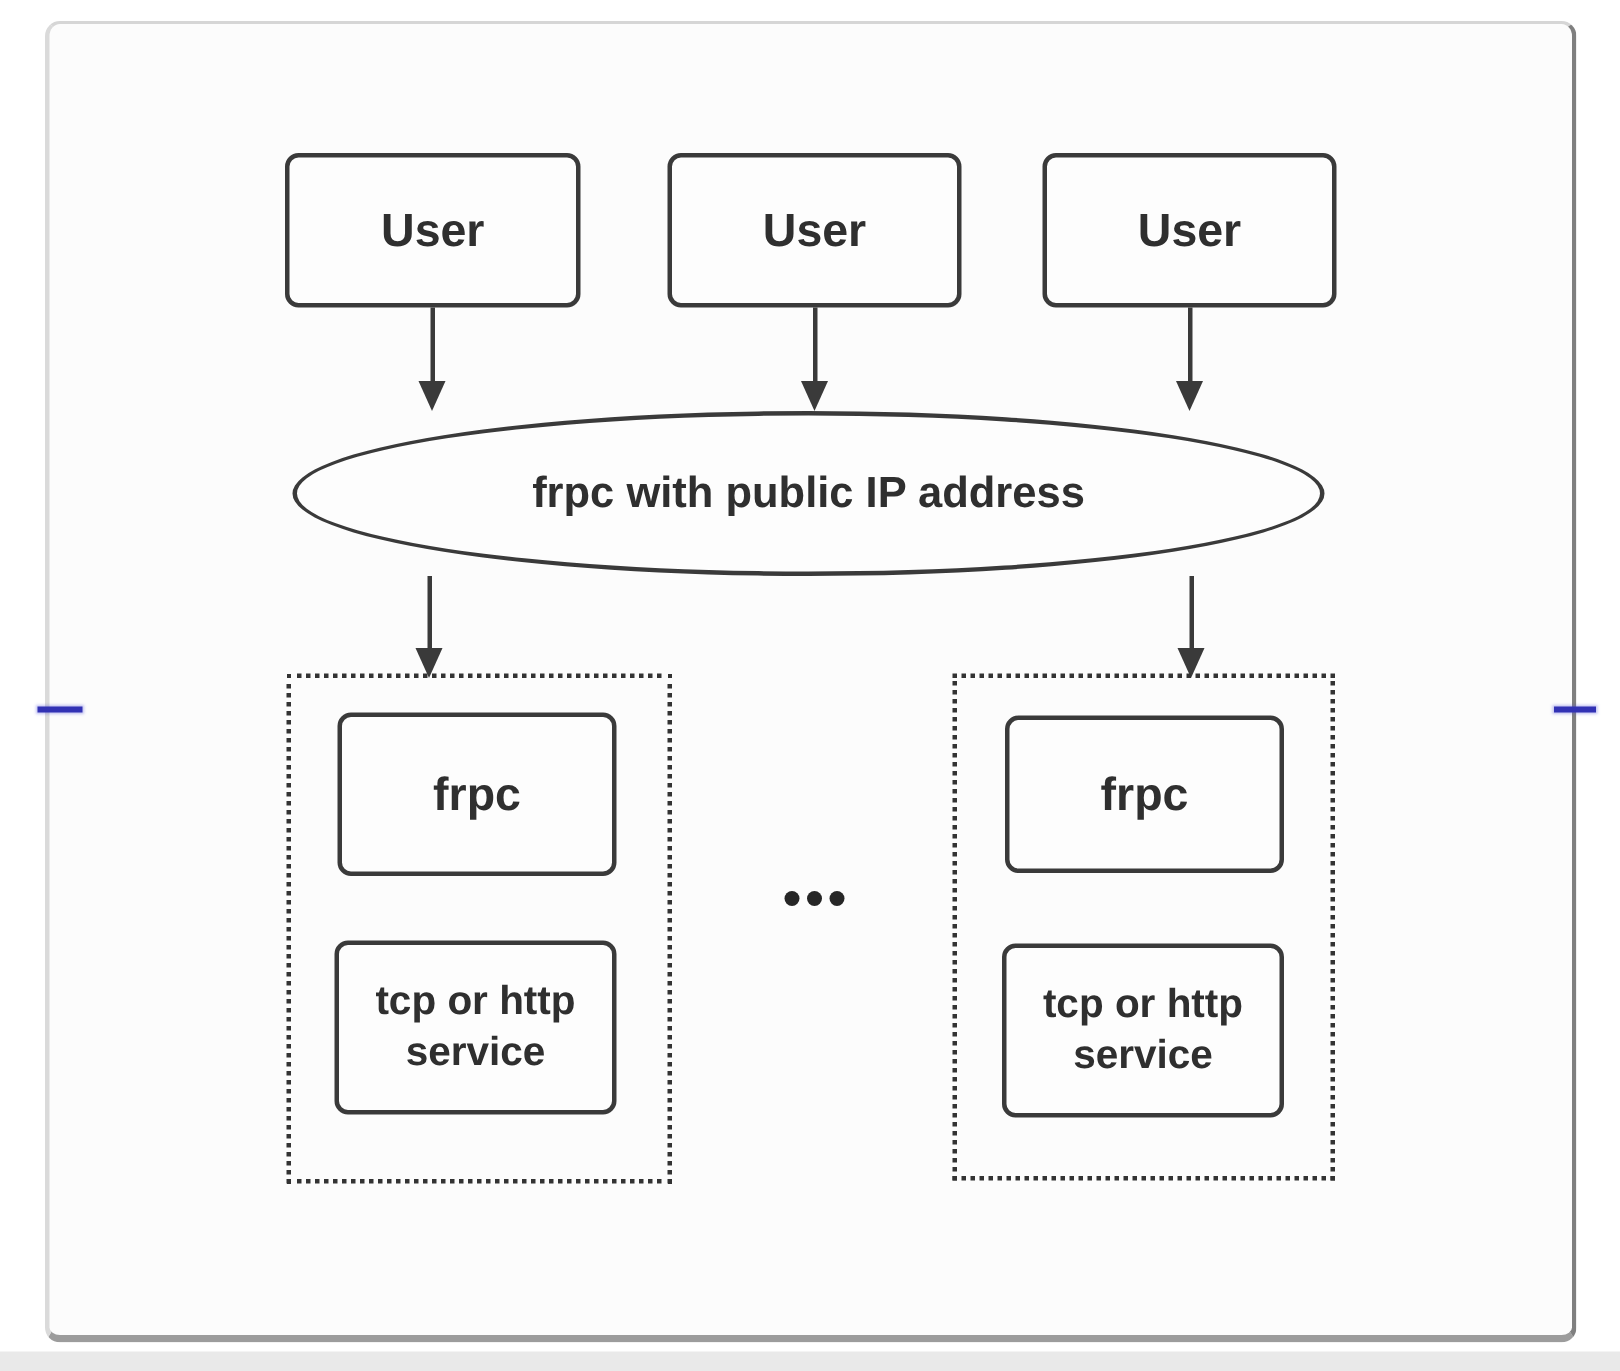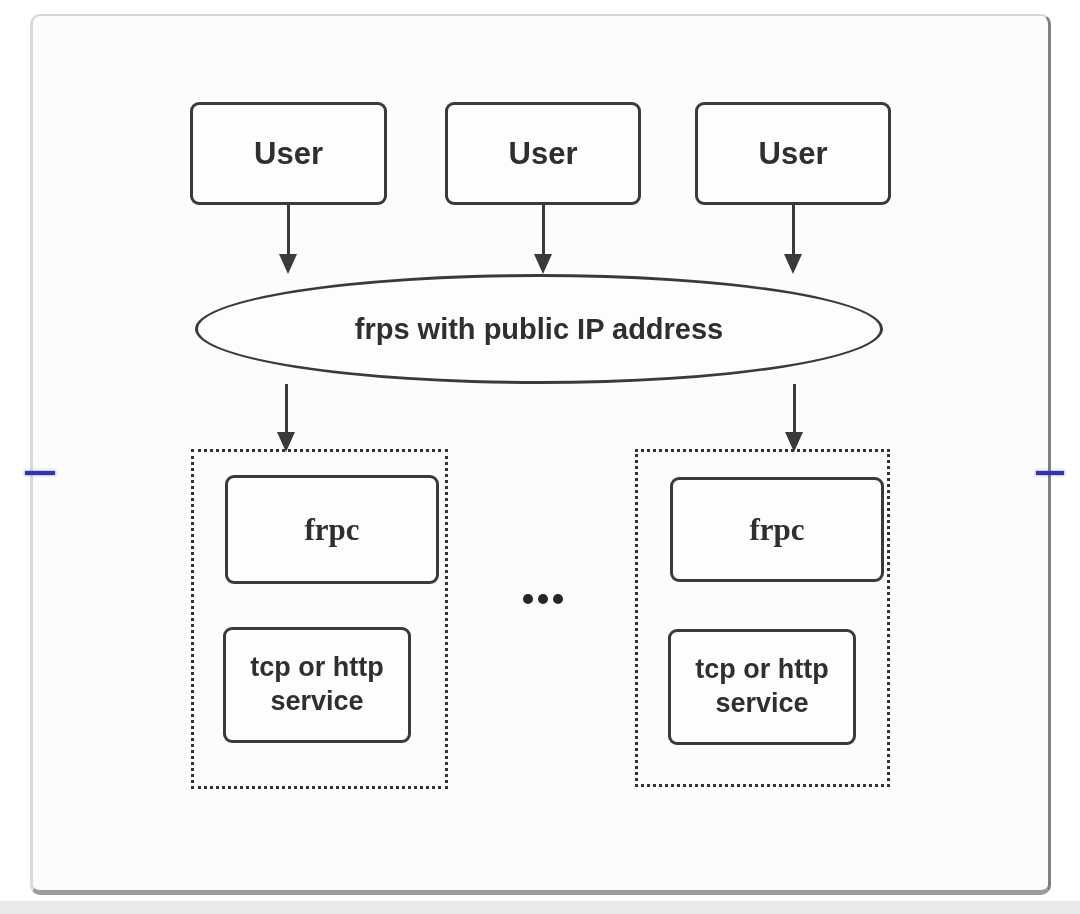--- a/index.html
+++ b/index.html
@@ -38,21 +38,21 @@
     position: absolute;
     background: #fdfdfd;
     border: 3px solid var(--line);
     border-radius: 9px;
     display: flex; align-items: center; justify-content: center;
     text-align: center;
     color: var(--text);
     font-weight: bold;
   }
   .user-node   { width: 197px; height: 103px; font-size: 31px; }
-  .frpc-node   { width: 214px; height: 109px; font-size: 31px; font-family: Liberation Serif, serif; }
+  .frpc-node   { width: 186px; height: 109px; font-size: 31px; }
   .svc-node    { width: 188px; height: 116px; font-size: 27px; line-height: 1.25; padding: 0 14px; }
 
   .server-ellipse {
     position: absolute; left: 162px; top: 258px; width: 688px; height: 110px;
     background: #fdfdfd;
     border: 3px solid var(--line);
     border-radius: 50%;
     display: flex; align-items: center; justify-content: center;
     color: var(--text); font-weight: bold; font-size: 29px;
   }
@@ -120,21 +120,21 @@
     <div class="arrow" style="left:510px; top:189px; height:69px;">
       <div class="arrow-shaft"></div>
       <div class="arrow-head"></div>
     </div>
     <div class="arrow" style="left:760px; top:189px; height:69px;">
       <div class="arrow-shaft"></div>
       <div class="arrow-head"></div>
     </div>
 
     <div class="server-ellipse">
-      <span>frps with public IP address</span>
+      <span>frpc with public IP address</span>
     </div>
 
     <div class="arrow" style="left:253px; top:368px; height:68px;">
       <div class="arrow-shaft"></div>
       <div class="arrow-head"></div>
     </div>
     <div class="arrow" style="left:761px; top:368px; height:68px;">
       <div class="arrow-shaft"></div>
       <div class="arrow-head"></div>
     </div>

